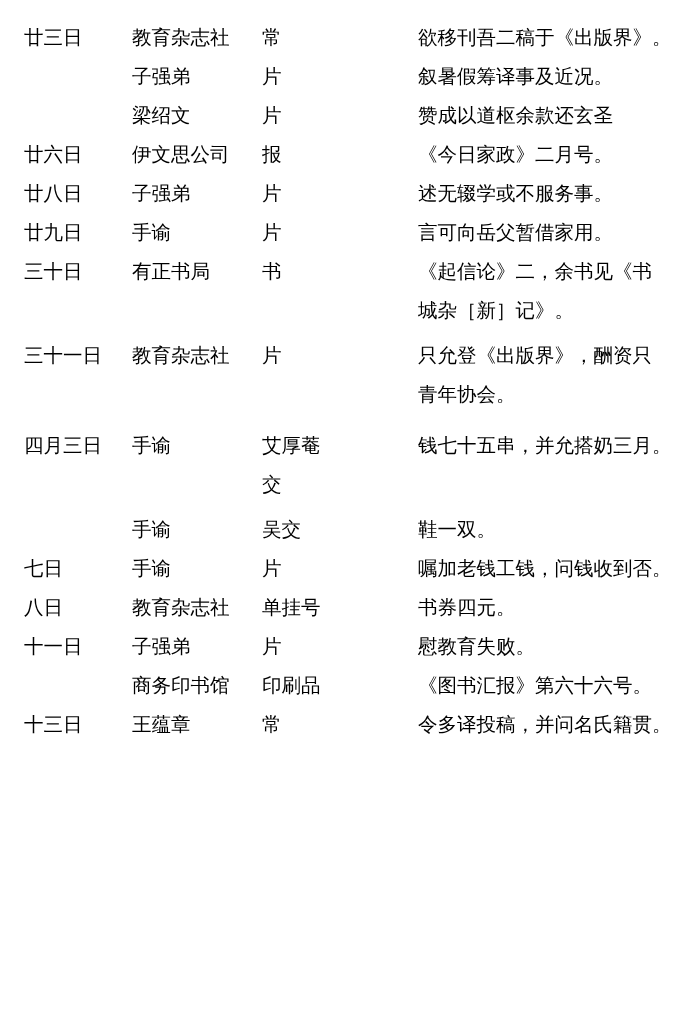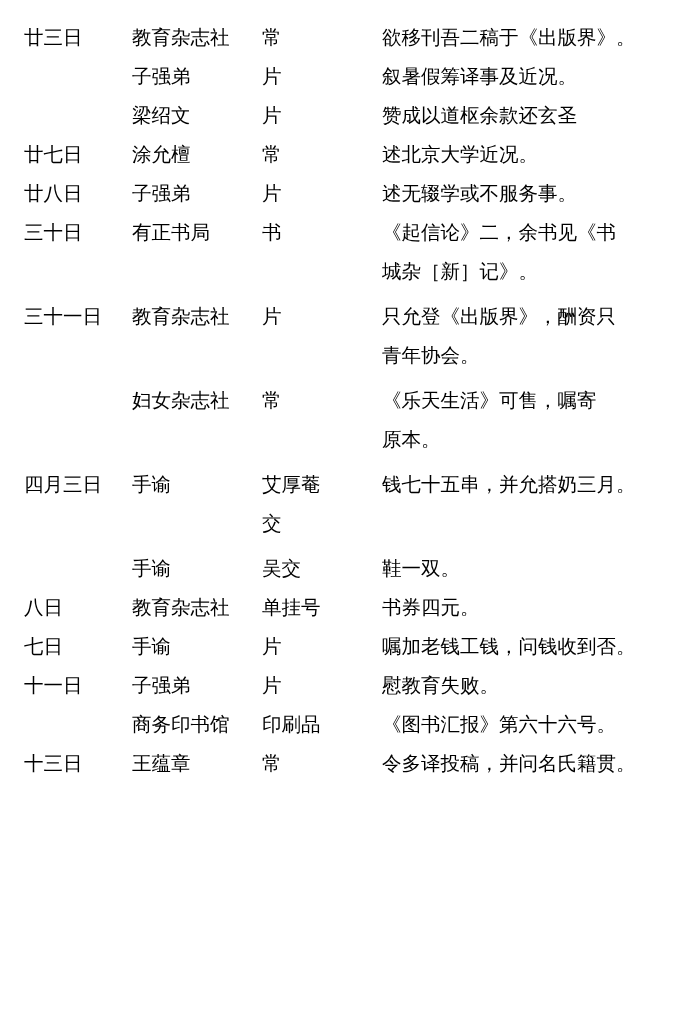--- a/index.html
+++ b/index.html
@@ -43,20 +43,21 @@
   td.col-kind {
     width: 120px;
   }
   td.col-note {
     width: auto;
     white-space: normal;
   }
   .note-line {
     display: block;
     line-height: 39px;
+    margin-left: 36px;
   }
   .kind-line {
     display: block;
     line-height: 39px;
   }
   .spacer-row td {
     height: 6px;
     line-height: 6px;
     font-size: 0;
   }
@@ -91,40 +92,50 @@
           <td class="col-date"></td>
           <td class="col-party">梁绍文</td>
           <td class="col-kind">
             <span class="kind-line">片</span>
           </td>
           <td class="col-note">
             <span class="note-line">赞成以道枢余款还玄圣</span>
           </td>
         </tr>
         <tr>
-          <td class="col-date">廿七日</td>
-          <td class="col-party">涂允檀</td>
-          <td class="col-kind">
-            <span class="kind-line">常</span>
-          </td>
-          <td class="col-note">
-            <span class="note-line">述北京大学近况。</span>
+          <td class="col-date">廿六日</td>
+          <td class="col-party">伊文思公司</td>
+          <td class="col-kind">
+            <span class="kind-line">报</span>
+          </td>
+          <td class="col-note">
+            <span class="note-line">《今日家政》二月号。</span>
           </td>
         </tr>
         <tr>
           <td class="col-date">廿八日</td>
           <td class="col-party">子强弟</td>
           <td class="col-kind">
             <span class="kind-line">片</span>
           </td>
           <td class="col-note">
             <span class="note-line">述无辍学或不服务事。</span>
           </td>
         </tr>
         <tr>
+          <td class="col-date">廿九日</td>
+          <td class="col-party">手谕</td>
+          <td class="col-kind">
+            <span class="kind-line">片</span>
+          </td>
+          <td class="col-note">
+            <span class="note-line">言可向岳父暂借家用。</span>
+          </td>
+        </tr>
+        <tr>
           <td class="col-date">三十日</td>
           <td class="col-party">有正书局</td>
           <td class="col-kind">
             <span class="kind-line">书</span>
           </td>
           <td class="col-note">
             <span class="note-line">《起信论》二，余书见《书</span>
             <span class="note-line">城杂［新］记》。</span>
           </td>
         </tr>
@@ -138,31 +149,20 @@
             <span class="kind-line">片</span>
           </td>
           <td class="col-note">
             <span class="note-line">只允登《出版界》，酬资只</span>
             <span class="note-line">青年协会。</span>
           </td>
         </tr>
         <tr class="spacer-row">
           <td colspan="4"></td>
         </tr>
-        <tr>
-          <td class="col-date"></td>
-          <td class="col-party">妇女杂志社</td>
-          <td class="col-kind">
-            <span class="kind-line">常</span>
-          </td>
-          <td class="col-note">
-            <span class="note-line">《乐天生活》可售，嘱寄</span>
-            <span class="note-line">原本。</span>
-          </td>
-        </tr>
         <tr class="spacer-row">
           <td colspan="4"></td>
         </tr>
         <tr>
           <td class="col-date">四月三日</td>
           <td class="col-party">手谕</td>
           <td class="col-kind">
             <span class="kind-line">艾厚菴</span>
             <span class="kind-line">交</span>
           </td>
@@ -177,37 +177,37 @@
           <td class="col-date"></td>
           <td class="col-party">手谕</td>
           <td class="col-kind">
             <span class="kind-line">吴交</span>
           </td>
           <td class="col-note">
             <span class="note-line">鞋一双。</span>
           </td>
         </tr>
         <tr>
+          <td class="col-date">七日</td>
+          <td class="col-party">手谕</td>
+          <td class="col-kind">
+            <span class="kind-line">片</span>
+          </td>
+          <td class="col-note">
+            <span class="note-line">嘱加老钱工钱，问钱收到否。</span>
+          </td>
+        </tr>
+        <tr>
           <td class="col-date">八日</td>
           <td class="col-party">教育杂志社</td>
           <td class="col-kind">
             <span class="kind-line">单挂号</span>
           </td>
           <td class="col-note">
             <span class="note-line">书券四元。</span>
-          </td>
-        </tr>
-        <tr>
-          <td class="col-date">七日</td>
-          <td class="col-party">手谕</td>
-          <td class="col-kind">
-            <span class="kind-line">片</span>
-          </td>
-          <td class="col-note">
-            <span class="note-line">嘱加老钱工钱，问钱收到否。</span>
           </td>
         </tr>
         <tr>
           <td class="col-date">十一日</td>
           <td class="col-party">子强弟</td>
           <td class="col-kind">
             <span class="kind-line">片</span>
           </td>
           <td class="col-note">
             <span class="note-line">慰教育失败。</span>

